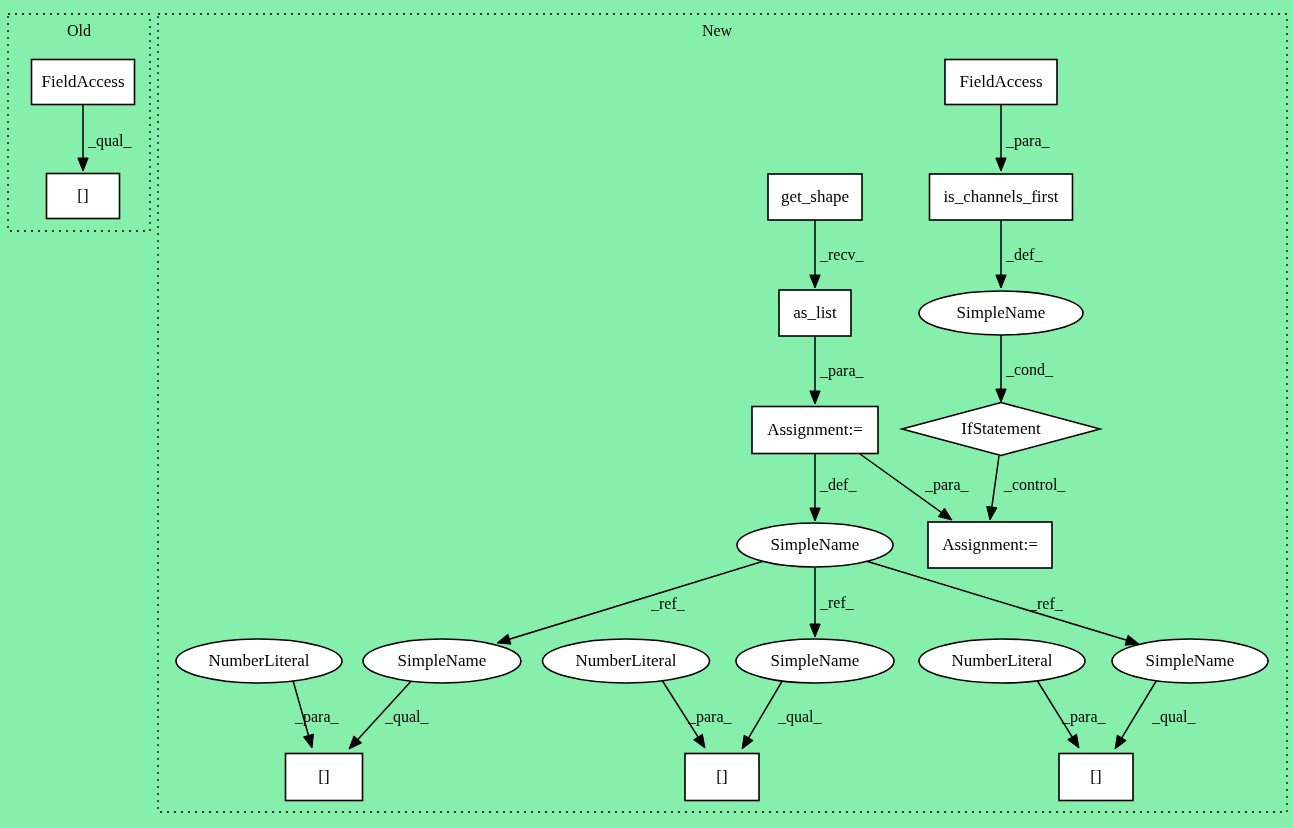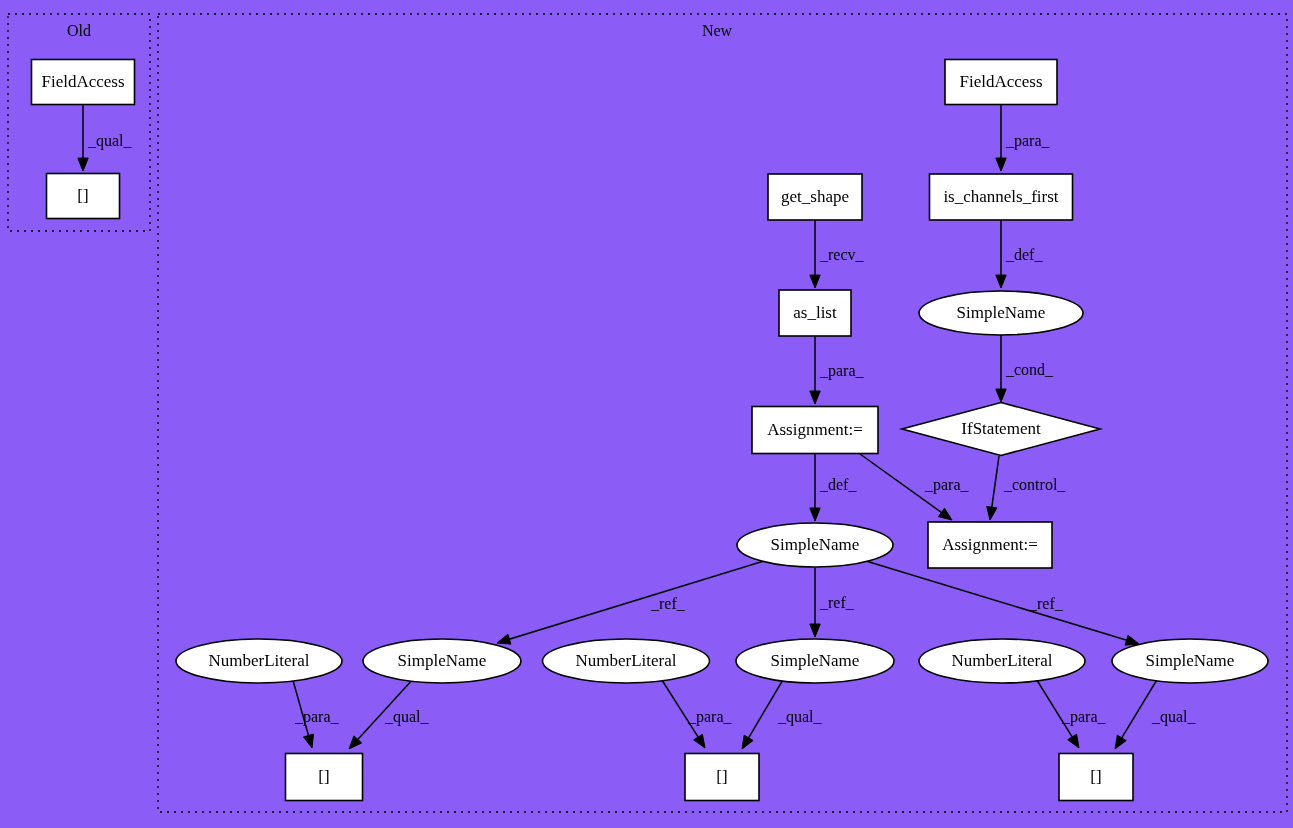--- a/index.html
+++ b/index.html
@@ -4,21 +4,21 @@
 <style>
   html, body {
     margin: 0;
     padding: 0;
     background: #ffffff;
   }
   #canvas-wrap {
     position: relative;
     width: 1293px;
     height: 828px;
-    background: #8b5cf6;
+    background: #86efac;
     font-family: "Liberation Serif", "DejaVu Serif", serif;
   }
   svg#graph {
     display: block;
     width: 1293px;
     height: 828px;
   }
   .node-shape {
     fill: #ffffff;
     stroke: #000000;

